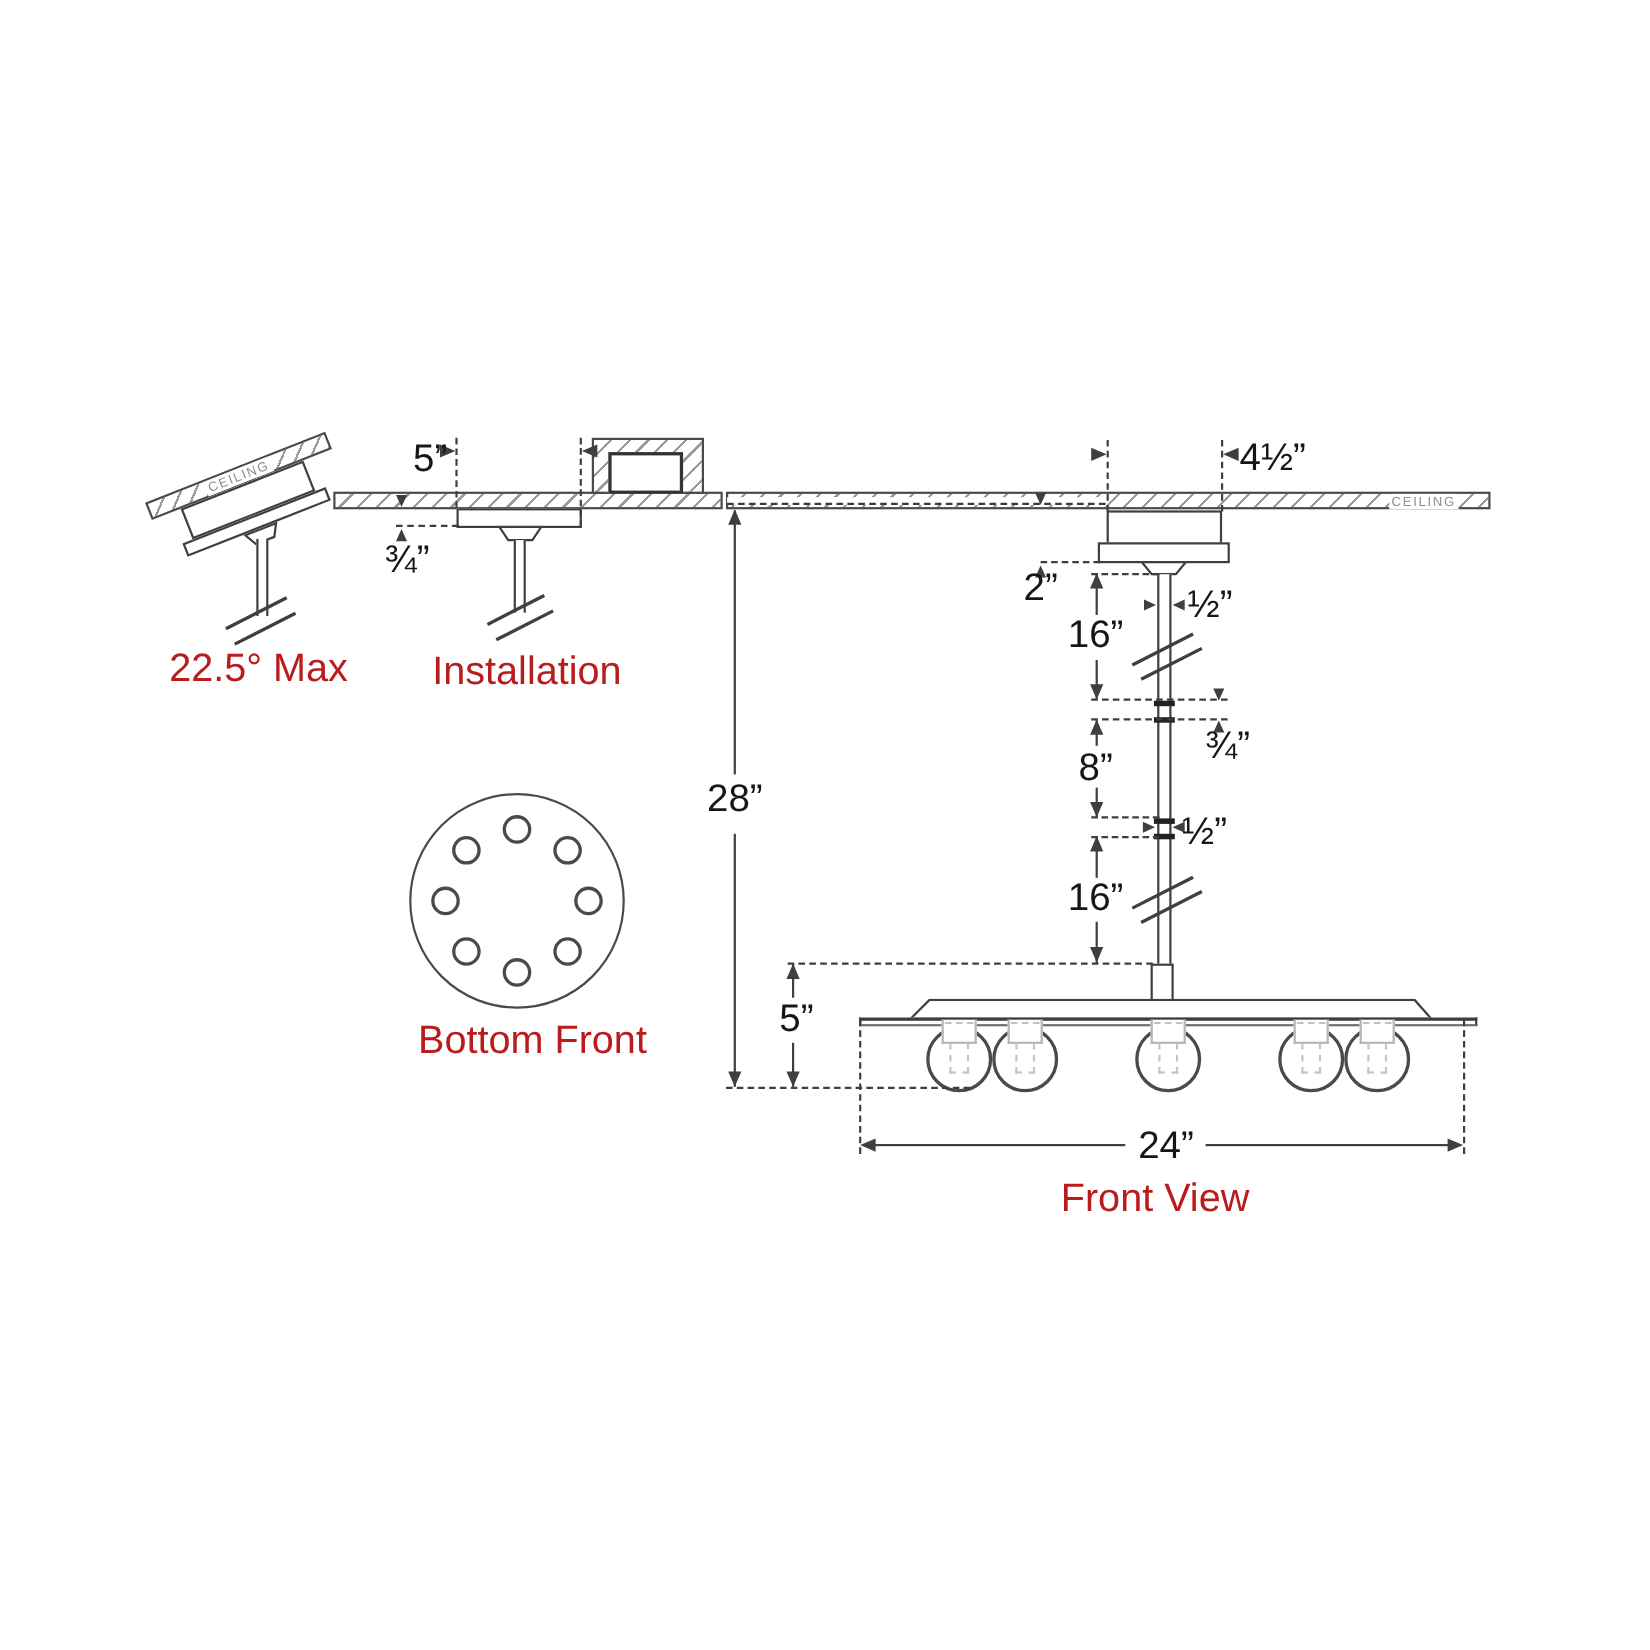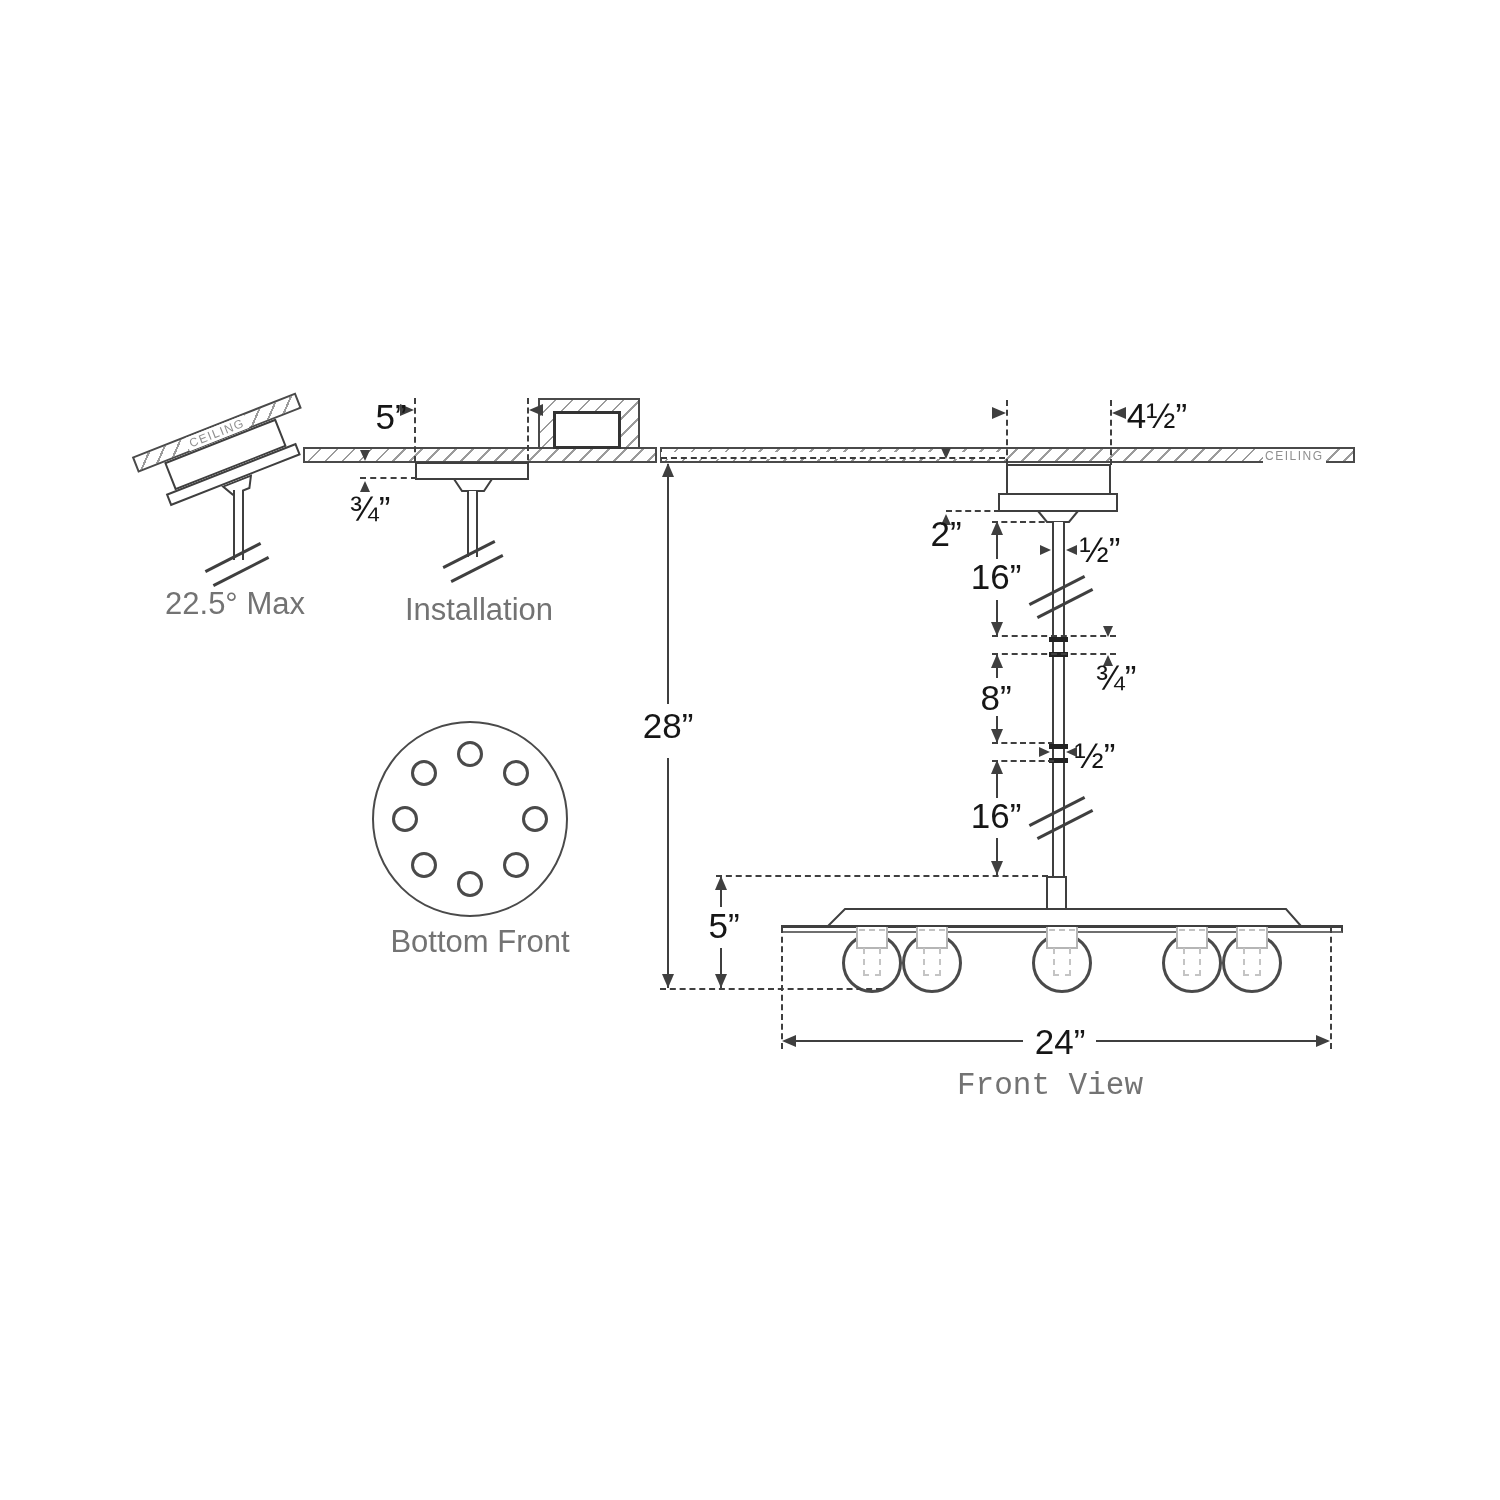--- a/index.html
+++ b/index.html
@@ -10,21 +10,21 @@
          border:2px solid #4a4a4a;box-sizing:border-box;}
   .box{border:2px solid #3f3f3f;background:#fff;box-sizing:border-box;}
   .vline{width:2px;background:#3f3f3f;}
   .hline{height:2px;background:#3f3f3f;}
   .vdash{width:0;border-left:2px dashed #3f3f3f;}
   .hdash{height:0;border-top:2px dashed #3f3f3f;}
   .rod{border-left:2px solid #3f3f3f;border-right:2px solid #3f3f3f;background:#fff;box-sizing:border-box;}
   .coupling{background:#222;height:5px;}
   .brk{width:62px;height:0;border-top:3px solid #3f3f3f;transform:rotate(-27deg);}
   .dim{font-size:35px;font-weight:400;white-space:nowrap;text-align:center;color:#161616;}
-  .cap{font-size:31px;font-weight:400;white-space:nowrap;text-align:center;color:#737373;}
+  .cap{font-size:36px;font-weight:400;white-space:nowrap;text-align:center;color:#b91c1c;}
   .ceil{font-size:12px;letter-spacing:1.5px;color:#8f8f8f;white-space:nowrap;}
   .tu{width:0;height:0;border-left:6px solid transparent;border-right:6px solid transparent;border-bottom:14px solid #3f3f3f;}
   .td{width:0;height:0;border-left:6px solid transparent;border-right:6px solid transparent;border-top:14px solid #3f3f3f;}
   .tl{width:0;height:0;border-top:6px solid transparent;border-bottom:6px solid transparent;border-right:14px solid #3f3f3f;}
   .tr{width:0;height:0;border-top:6px solid transparent;border-bottom:6px solid transparent;border-left:14px solid #3f3f3f;}
   .tu.sm{border-left-width:5px;border-right-width:5px;border-bottom-width:11px;}
   .td.sm{border-left-width:5px;border-right-width:5px;border-top-width:11px;}
   .tl.sm{border-top-width:5px;border-bottom-width:5px;border-right-width:11px;}
   .tr.sm{border-top-width:5px;border-bottom-width:5px;border-left-width:11px;}
   .circle{border:3px solid #4a4a4a;border-radius:50%;background:transparent;box-sizing:border-box;}
@@ -202,15 +202,15 @@
   <div class="abs dim" style="left:700px;top:906px;width:48px;">5”</div>
 
   <div class="abs vdash" style="left:781px;top:927px;height:122px;"></div>
   <div class="abs vdash" style="left:1330px;top:927px;height:122px;"></div>
   <div class="abs hline" style="left:785px;top:1040px;width:238px;"></div>
   <div class="abs hline" style="left:1096px;top:1040px;width:232px;"></div>
   <div class="abs tl" style="left:782px;top:1035px;"></div>
   <div class="abs tr" style="left:1316px;top:1035px;"></div>
   <div class="abs dim" style="left:1014px;top:1022px;width:92px;">24”</div>
 
-  <div class="abs cap" style="left:950px;top:1068px;width:200px;font-family:Liberation Mono, monospace;">Front View</div>
+  <div class="abs cap" style="left:950px;top:1068px;width:200px;">Front View</div>
 
 </div>
 
 </body></html>

